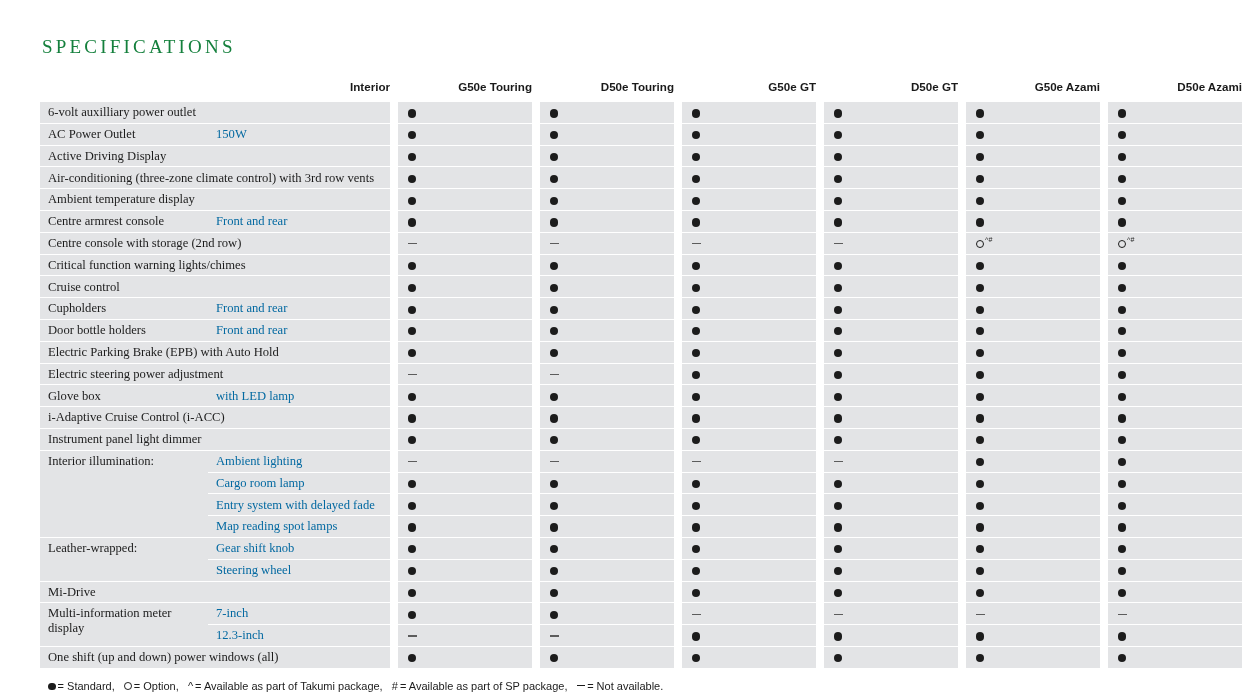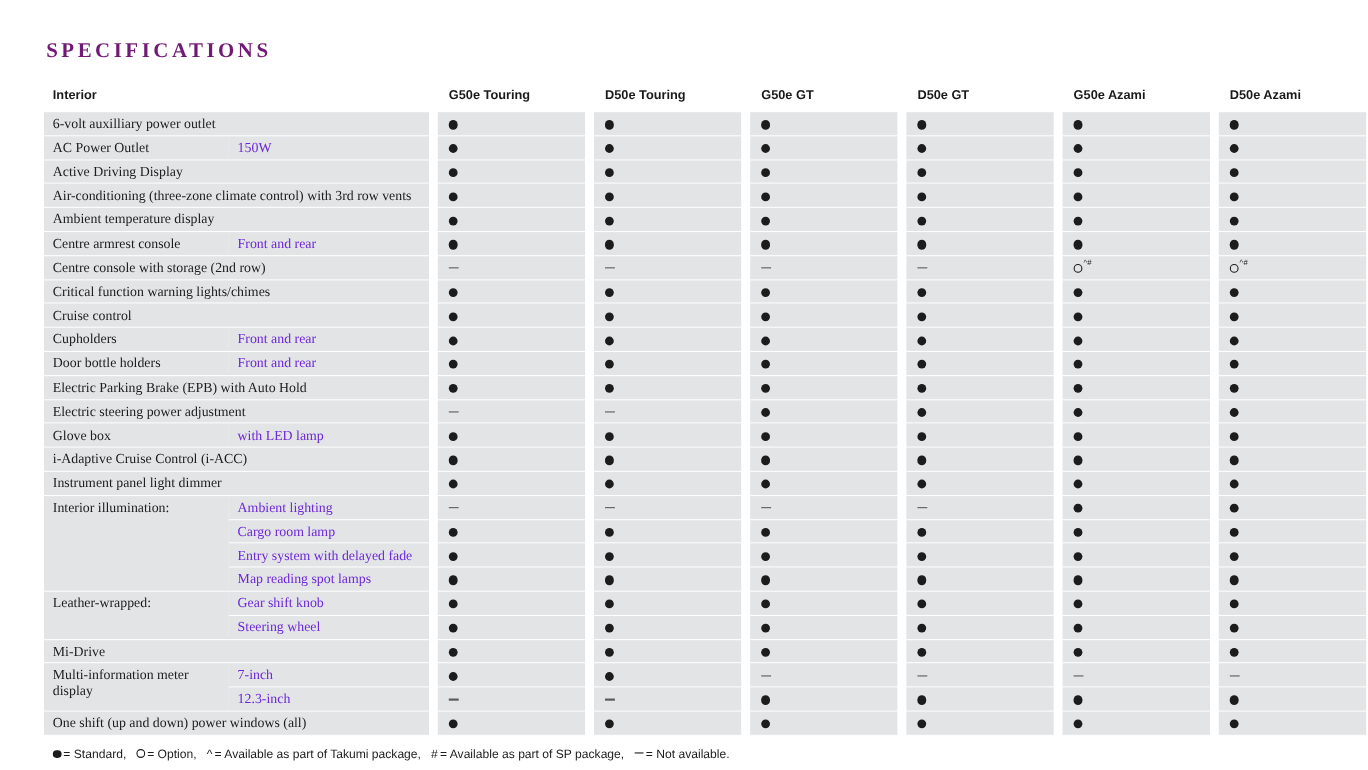--- a/index.html
+++ b/index.html
@@ -20,23 +20,23 @@
     position: relative;
     width: 1244px;
     height: 700px;
     box-sizing: border-box;
     padding: 36px 40px 0 40px;
   }
 
   .page-title {
     font-family: "Liberation Serif", "DejaVu Serif", serif;
     font-size: 19px;
-    font-weight: 700;
+    font-weight: 400;
     letter-spacing: 3.2px;
-    color: #701a75;
+    color: #15803d;
     margin: 0 0 22px 2px;
   }
 
   table.spec {
     border-collapse: separate;
     border-spacing: 0;
     width: 1164px;
     table-layout: fixed;
     font-size: 12.4px;
   }
@@ -46,21 +46,21 @@
   col.c-sub     { width: 182px; }
   col.c-gap     { width: 8px;  }
   col.c-data    { width: 134px; }
 
   
   thead th {
     font-family: "Liberation Sans", "DejaVu Sans", sans-serif;
     font-size: 11.6px;
     font-weight: 700;
     color: #1a1a1a;
-    text-align: left;
+    text-align: right;
     padding: 0 0 9px 0;
     vertical-align: bottom;
     background: #ffffff;
     white-space: nowrap;
   }
   thead th.h-label { padding-left: 8px; }
   thead th.h-data  { padding-left: 10px; }
   thead th.h-gap   { padding: 0; }
 
   
@@ -83,21 +83,21 @@
     color: #1c1c1c;
     font-size: 12.6px;
     white-space: nowrap;
   }
   td.label.span2 { 
     padding-right: 6px;
   }
   td.sub {
     padding-left: 8px;
     padding-right: 4px;
-    color: #6d28d9;
+    color: #0369a1;
     font-size: 12.6px;
     white-space: nowrap;
   }
 
   
   td.label.rs {
     vertical-align: top;
     padding-top: 3px;
     white-space: normal;
     line-height: 1.2;

